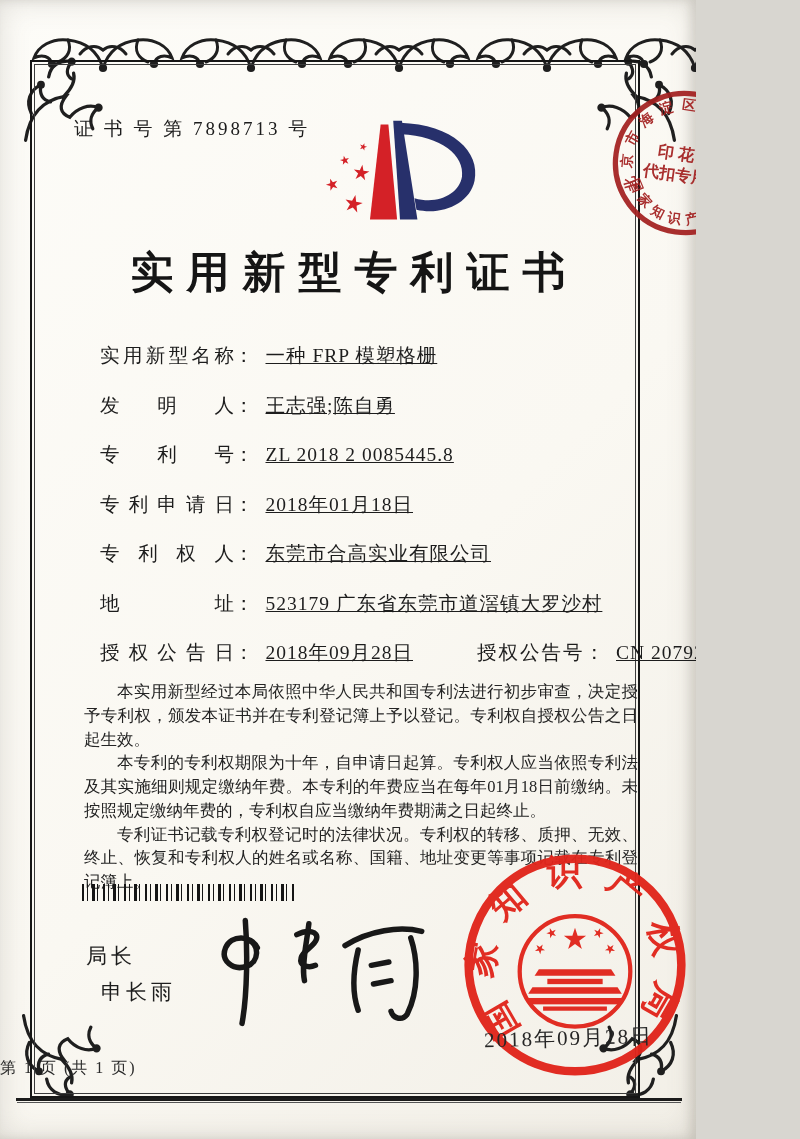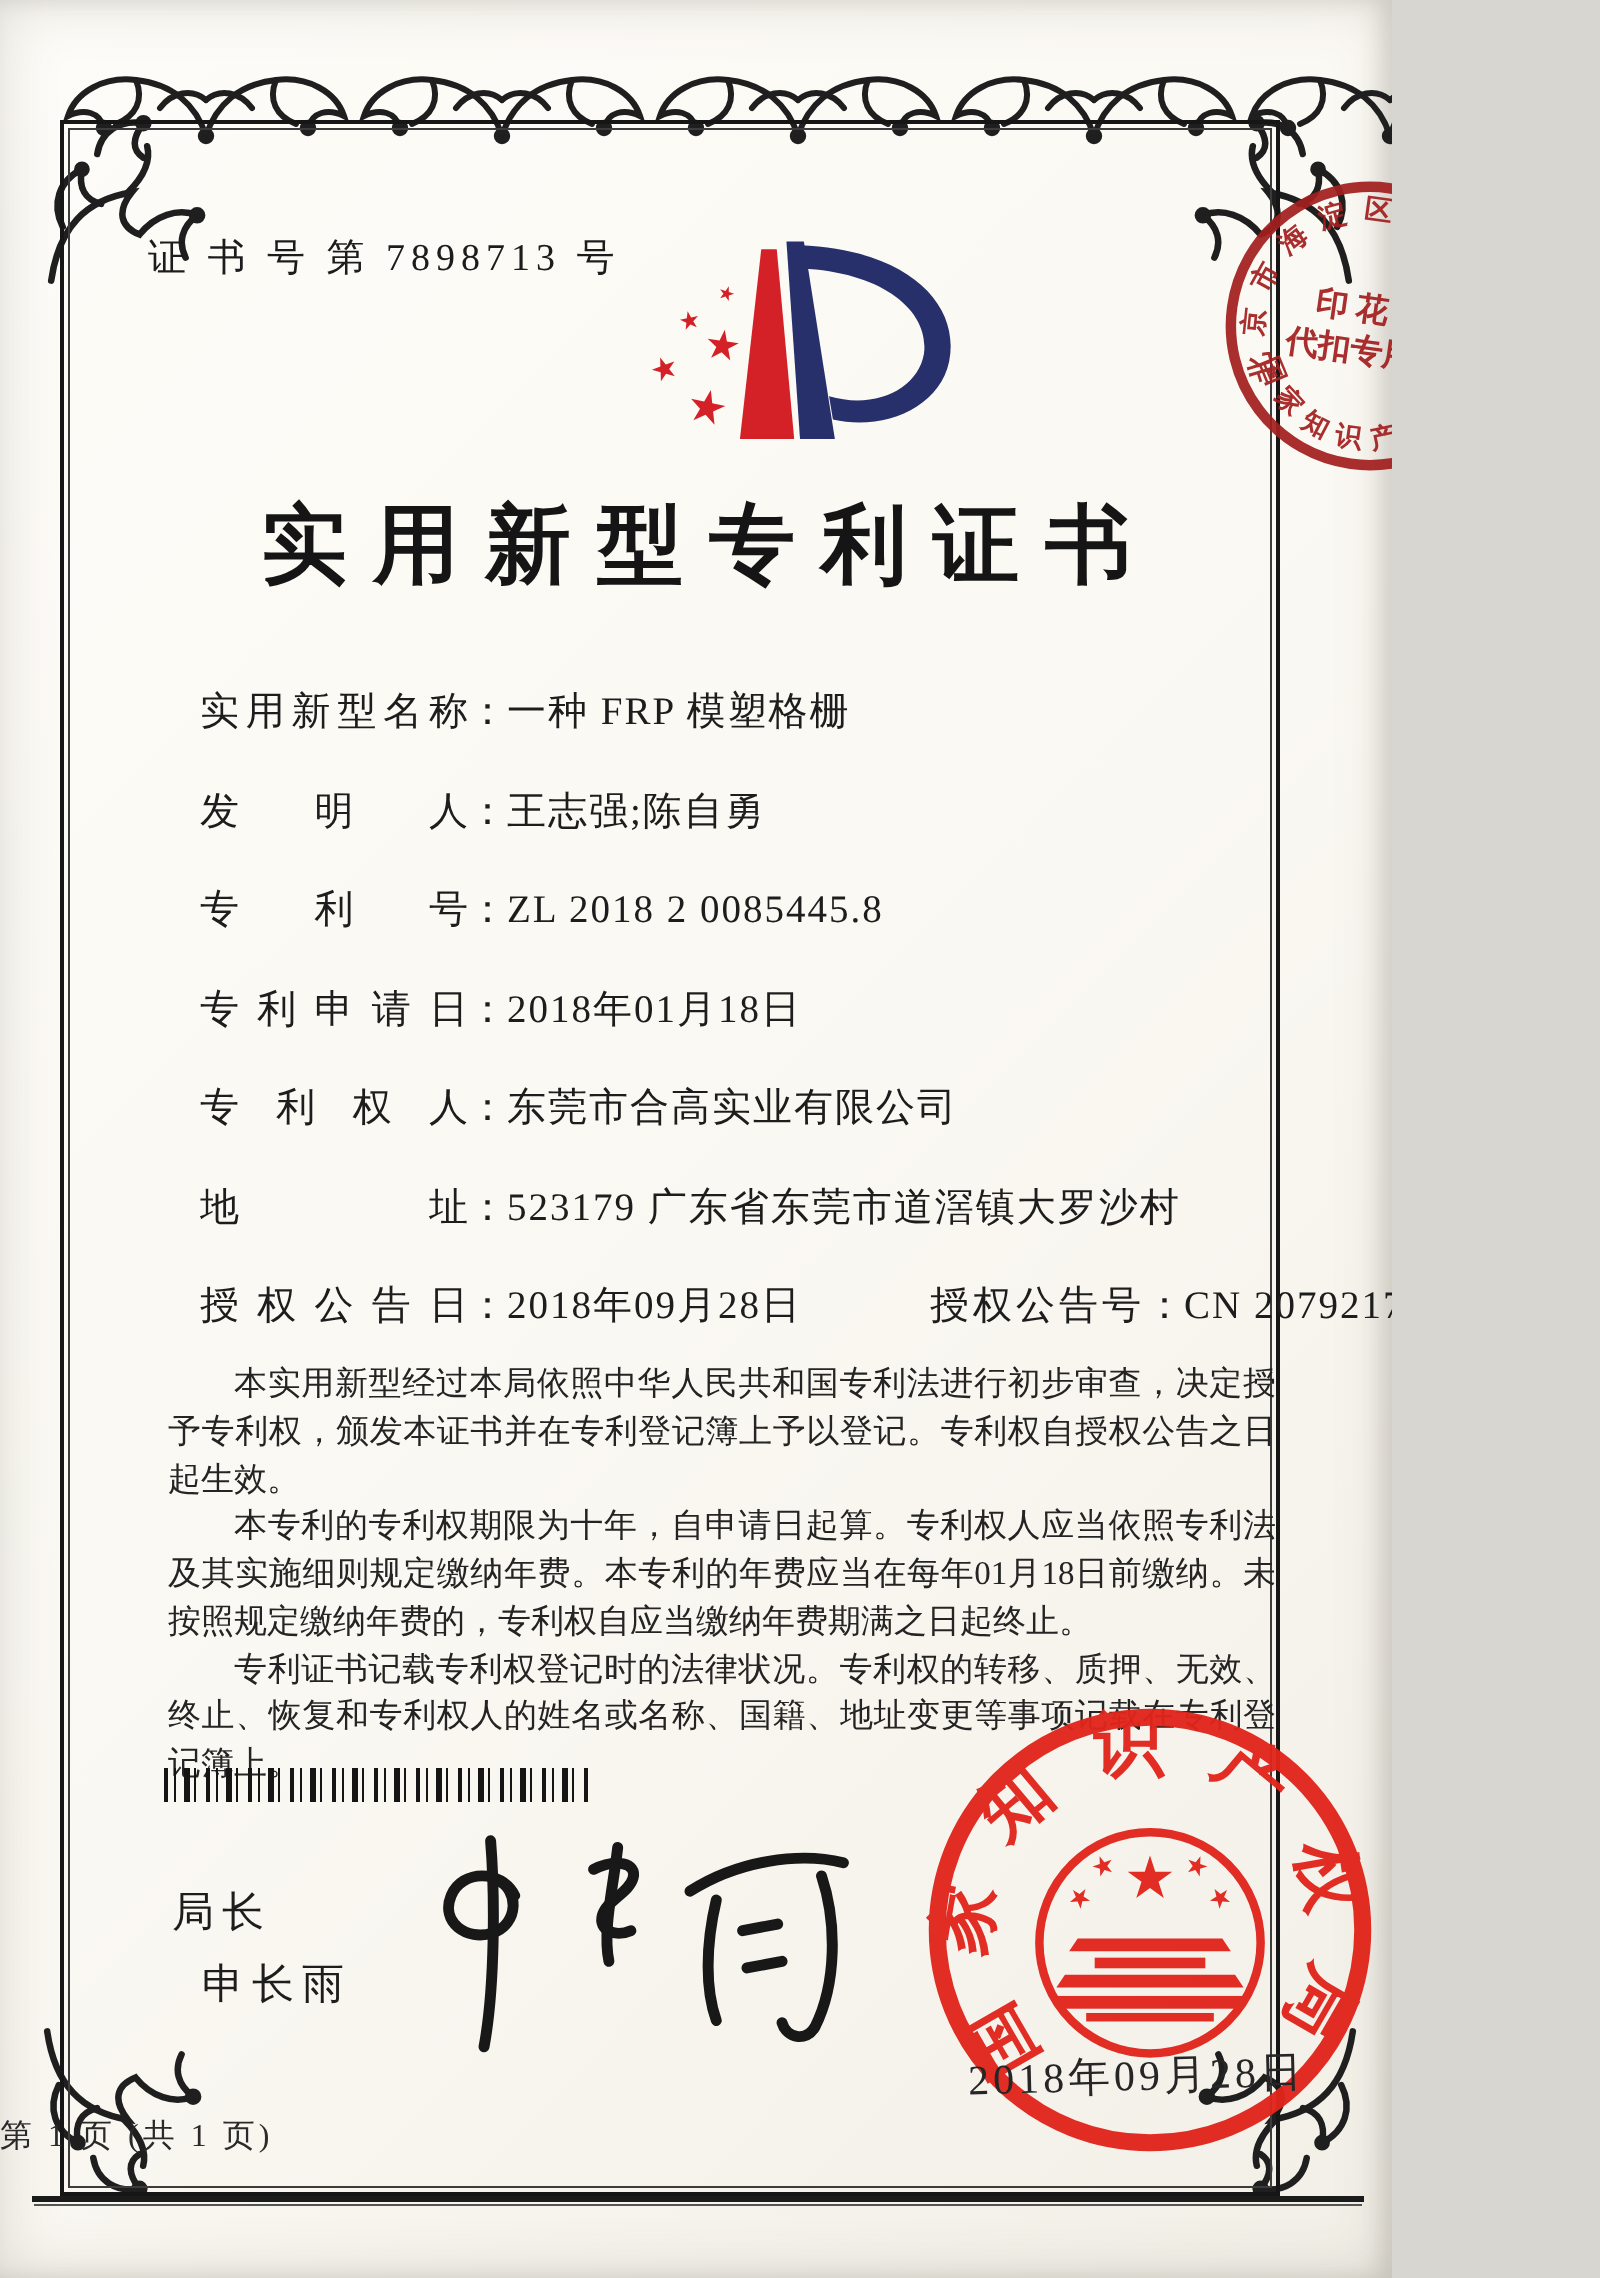--- a/index.html
+++ b/index.html
@@ -48,21 +48,21 @@
     box-sizing:border-box;color:#151515;
   }
   
   .fields{position:absolute;left:84px;top:342px;right:56px;font-size:19.5px;}
   .frow{margin-bottom:21.5px;height:28px;white-space:nowrap;}
   .flabel{
     display:inline-block;width:134px;vertical-align:bottom;
     text-align:justify;text-align-last:justify;margin-left:16px;
   }
   .fcolon{display:inline-block;}
-  .fvalue{letter-spacing:1px;}
+  .fvalue{margin-left:12px;letter-spacing:1px;text-decoration:underline;}
   .frow.dual .g2{margin-left:64px;}
   .frow.dual .flabel2{letter-spacing:2px;}
   
   .paras{
     position:absolute;left:84px;top:680px;right:58px;
     font-size:16.5px;line-height:1.44;text-align:justify;color:#242424;
   }
   .paras p{margin:0;text-indent:2em;}
   
   .barcode{

